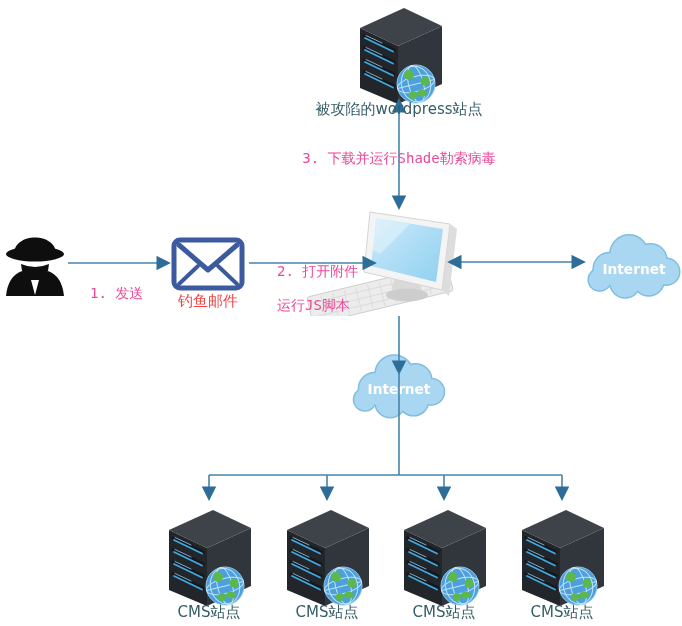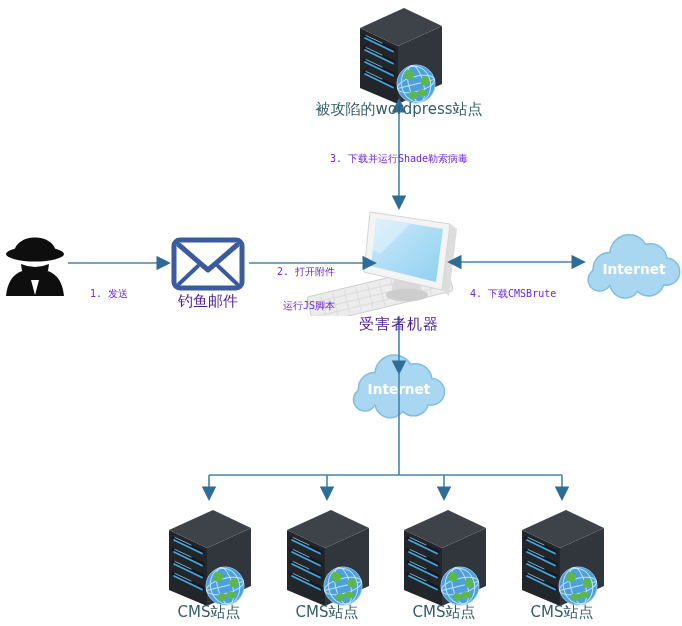--- a/index.html
+++ b/index.html
@@ -6,30 +6,30 @@
   .stage{
     position:relative;width:682px;height:626px;background:#ffffff;overflow:hidden;
     font-family:"DejaVu Sans",sans-serif;
     text-decoration:underline;
   }
   .stage svg{display:block;}
   .icon{position:absolute;z-index:1;}
   .connectors{position:absolute;left:0;top:0;z-index:2;}
   .cloud-layer{z-index:0;}
   .lbl{
-    position:absolute;z-index:3;color:#4c1d95;font-size:15px;line-height:17px;
+    position:absolute;z-index:3;color:#ef4444;font-size:15px;line-height:17px;
     text-align:center;white-space:nowrap;
   }
   .step{
-    color:#6d28d9;font-size:10px;
+    color:#ec4899;font-size:14px;
     font-family:"DejaVu Sans Mono","DejaVu Sans",monospace,sans-serif;
   }
   .bgwhite{background:#ffffff;padding:0 4px;margin-top:32px;}
   .teal{color:#355d66;}
-  .two-line{text-align:right;white-space:pre-line;line-height:17px;}
+  .two-line{text-align:left;white-space:pre-line;line-height:17px;}
   .defs-holder{position:absolute;width:0;height:0;overflow:hidden;}
 </style>
 </head>
 <body>
 
 <div class="stage">
 
   <svg class="defs-holder" aria-hidden="true">
     <defs>
       <linearGradient id="scr" x1="0" y1="0" x2="1" y2="1">
@@ -197,23 +197,21 @@
 
   <div class="lbl step bgwhite" style="left:86px;top:253px;">1. 发送</div>
 
   <div class="lbl" style="left:158px;top:293px;width:100px;">钓鱼邮件</div>
 
   <div class="lbl step two-line" style="left:277px;top:246px;">
     <div>2. 打开附件</div>
     <div>运行JS脚本</div>
   </div>
 
-  <div class="lbl" style="left:339px;top:316px;width:120px;letter-spacing:1px;">受害者机器</div>
-
-  <div class="lbl step bgwhite" style="left:466px;top:253px;">4. 下载CMSBrute</div>
+
 
 
   <div class="lbl teal" style="left:159px;top:604px;width:100px;">CMS站点</div>
   <div class="lbl teal" style="left:277px;top:604px;width:100px;">CMS站点</div>
   <div class="lbl teal" style="left:394px;top:604px;width:100px;">CMS站点</div>
   <div class="lbl teal" style="left:512px;top:604px;width:100px;">CMS站点</div>
 
 </div>
 
 </body></html>

